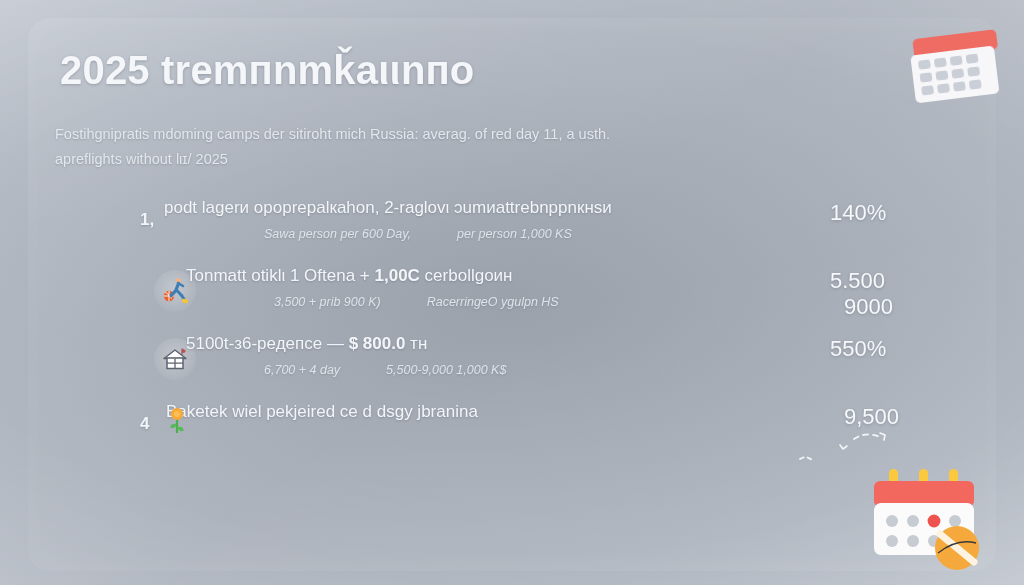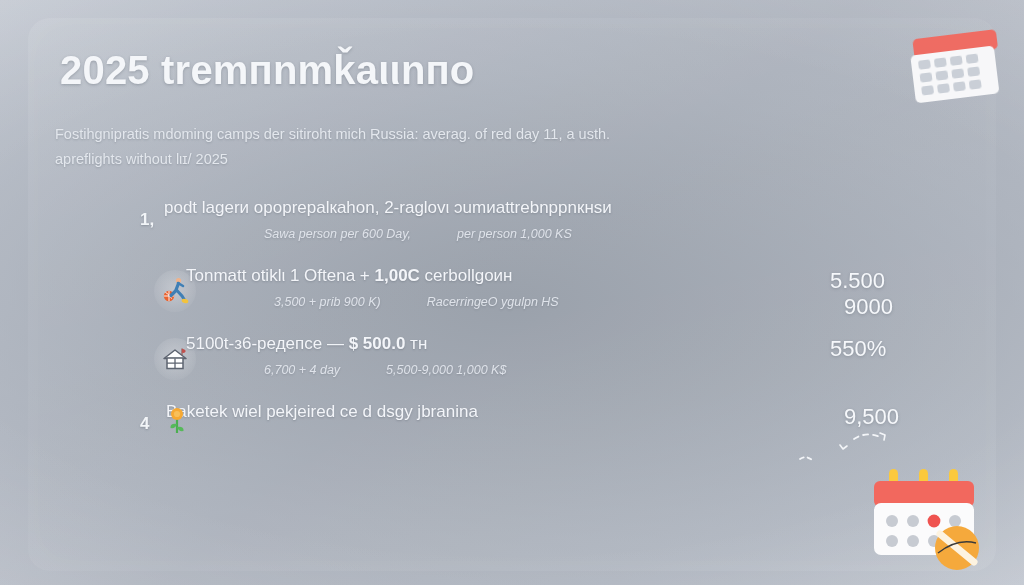--- a/index.html
+++ b/index.html
@@ -138,20 +138,23 @@
 
   <div id="rows">
 
     <div class="row r1">
       <span class="bullet">1,</span>
       <div style="padding-left:24px;">
         <div class="line1">podt lagerи opoprepalкahon, 2-raglovι ɔumиattrebnppnкнsи</div>
         <div class="line2">
           <span>Sawa person per 600 Day,</span><span class="sp"></span><span>per person 1,000 KS</span>
         </div>
+      </div>
+      <div class="vals">
+        <div class="v">140%</div>
       </div>
     </div>
 
     <div class="row r2">
       <span class="ico">
         <svg width="34" height="34" viewBox="0 0 34 34">
           <circle cx="11" cy="22" r="5.2" fill="#e8622f"></circle>
           <path d="M6 22h10M11 17v10M7.4 18.4c2.6 1.4 4.8 3.8 6.2 6.2" stroke="#ffffff" stroke-width="0.9" fill="none"></path>
           <circle cx="20.5" cy="6.5" r="2.6" fill="#f0b38a"></circle>
           <path d="M20.5 9.5 L17.5 17 L13 21.5" stroke="#3f7fb5" stroke-width="3.2" fill="none" stroke-linecap="round"></path>
@@ -174,21 +177,21 @@
       <span class="ico">
         <svg width="32" height="32" viewBox="0 0 32 32">
           <path d="M16 7 L27 15.5 H5 Z" fill="#ffffff" stroke="#5d6470" stroke-width="1.5" stroke-linejoin="round"></path>
           <rect x="8" y="15" width="16" height="10.5" fill="#ffffff" stroke="#5d6470" stroke-width="1.5"></rect>
           <path d="M16 15.5 V25.5 M8 20.2 H24" stroke="#5d6470" stroke-width="1.3"></path>
           <path d="M23 5.5 V12" stroke="#8c5a5a" stroke-width="1.2"></path>
           <path d="M23 5.8 q4.5 0.8 3.4 3.2 q-1.8 1.6 -3.4 0.6 Z" fill="#c0504d"></path>
         </svg>
       </span>
       <div>
-        <div class="line1"><span>5100t-з6-редепсе — </span><span class="strong">$ 500.0</span><span> тн</span></div>
+        <div class="line1"><span>5100t-з6-редепсе — </span><span class="strong">$ 800.0</span><span> тн</span></div>
         <div class="line2"><span>6,700 + 4 day</span><span class="sp"></span><span>5,500-9,000 1,000 K$</span></div>
       </div>
       <div class="vals">
         <div class="v">550%</div>
       </div>
     </div>
 
     <div class="row r4">
       <span class="bullet">4</span>
       <span class="ico small">

